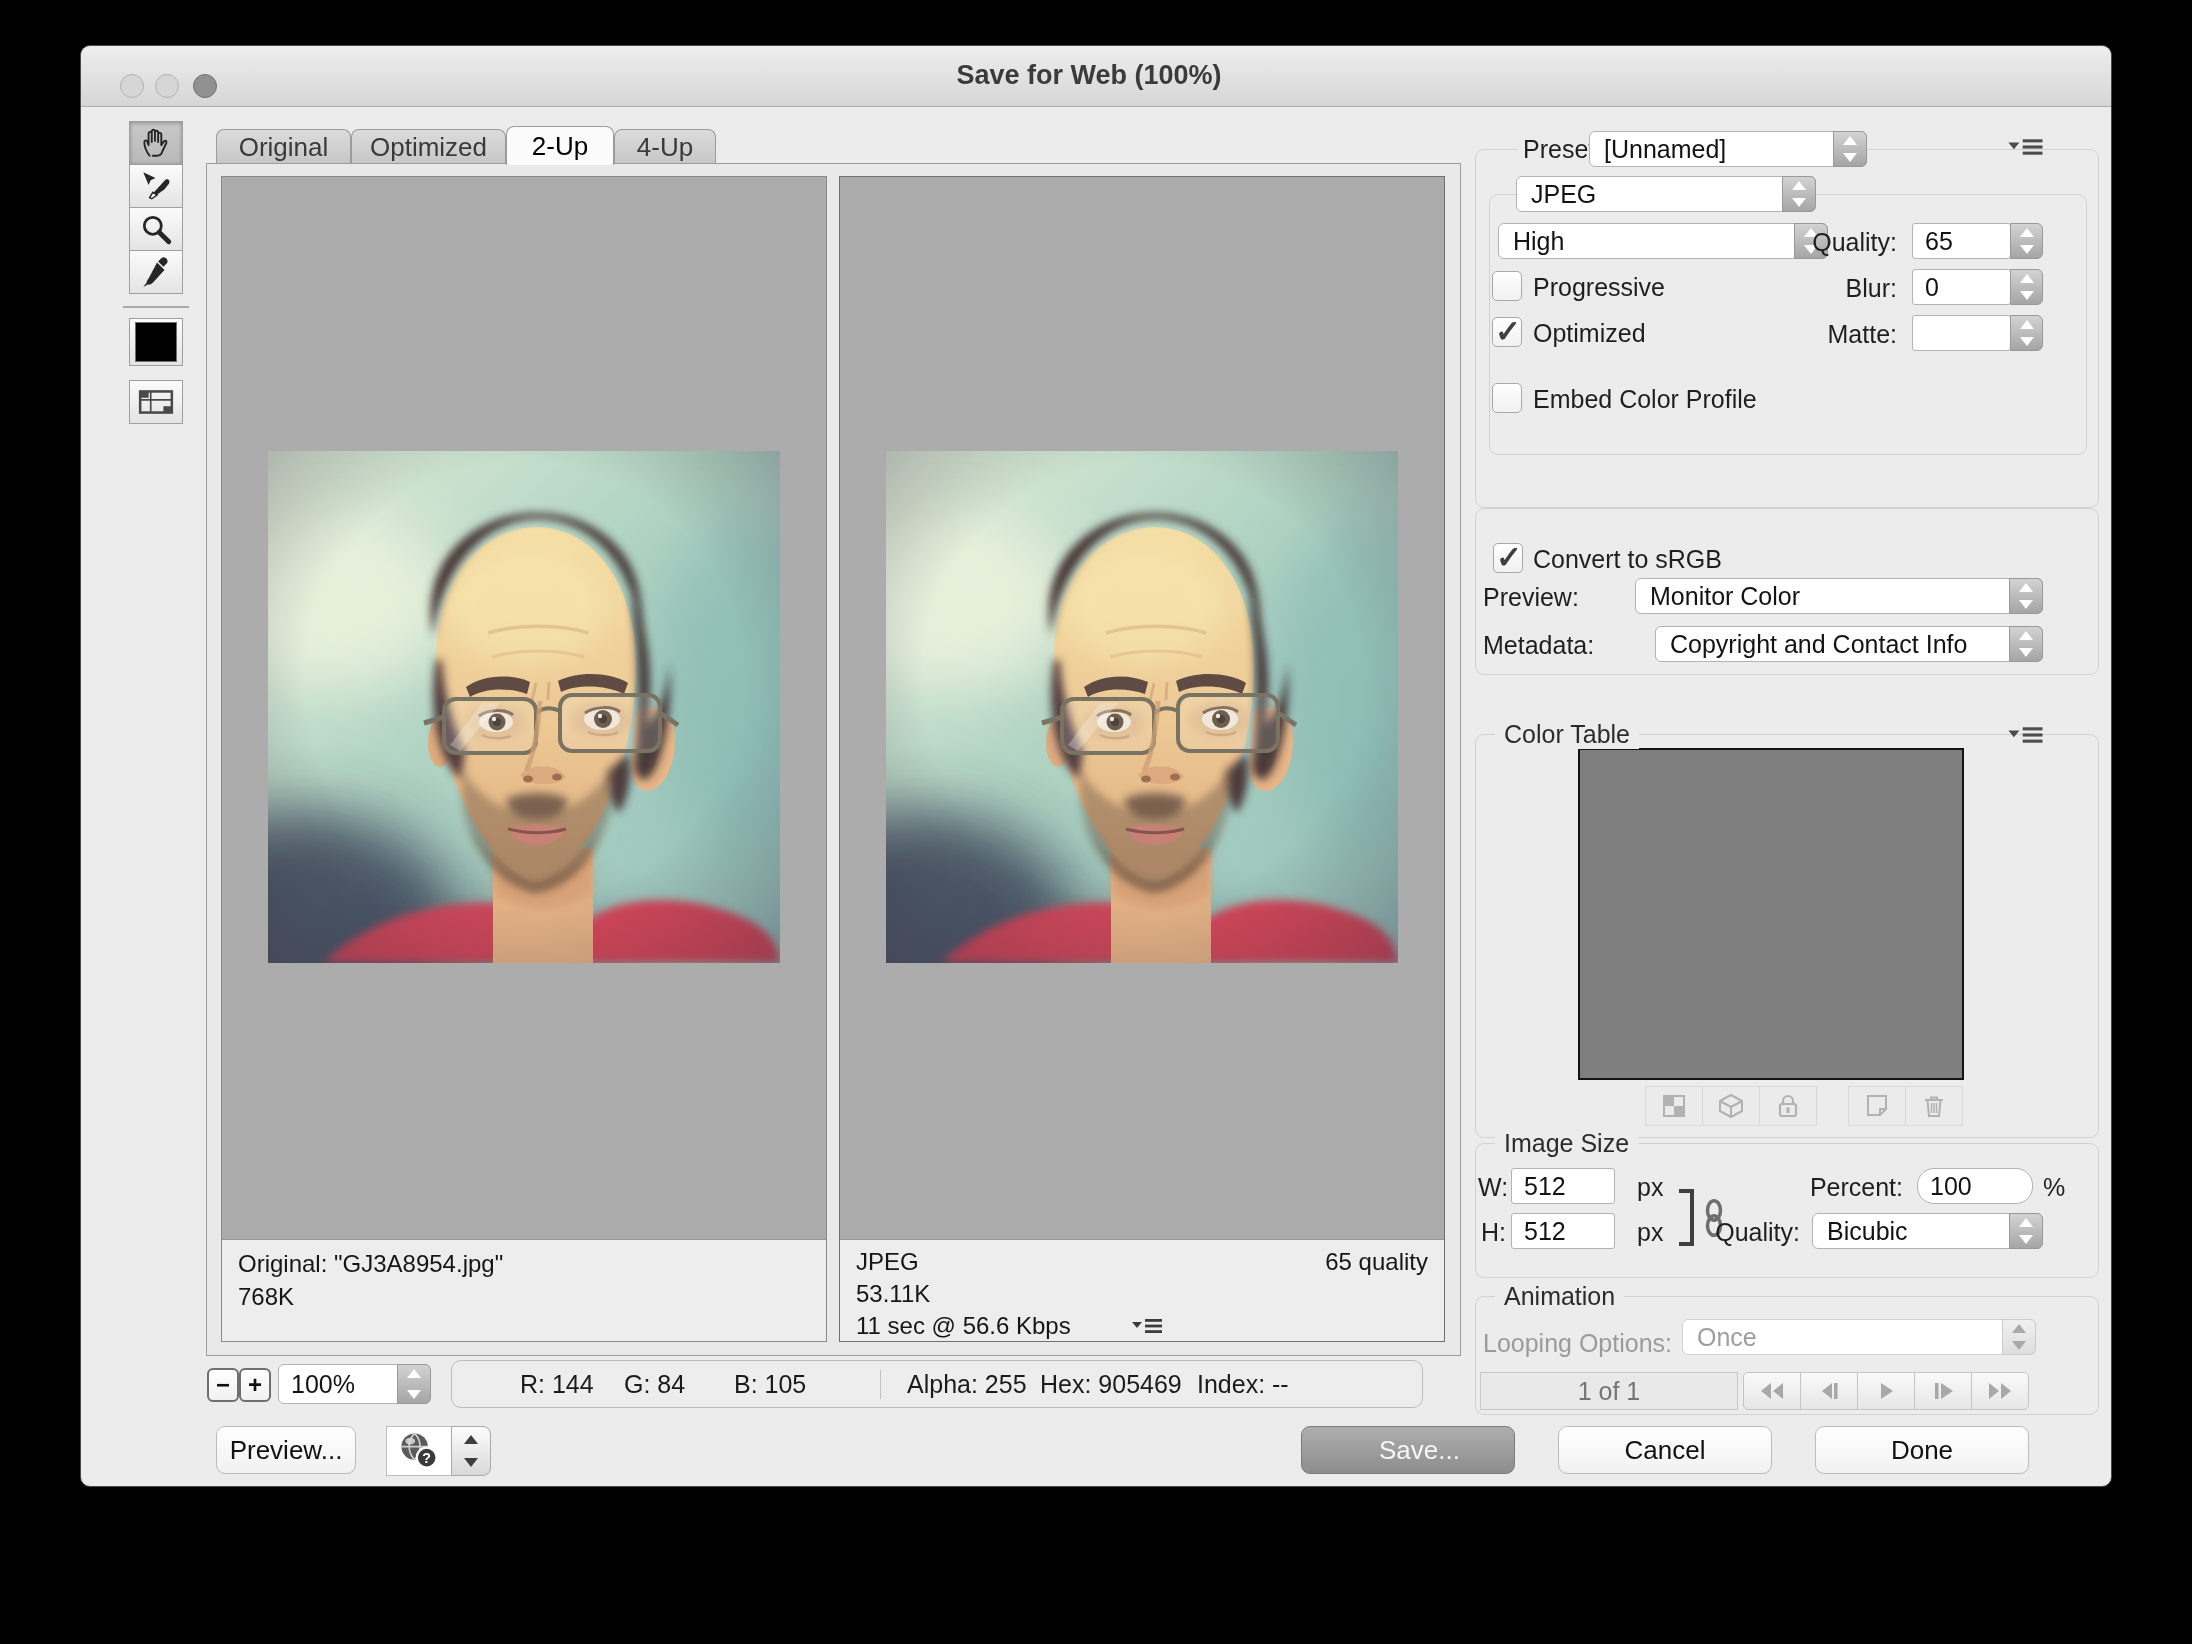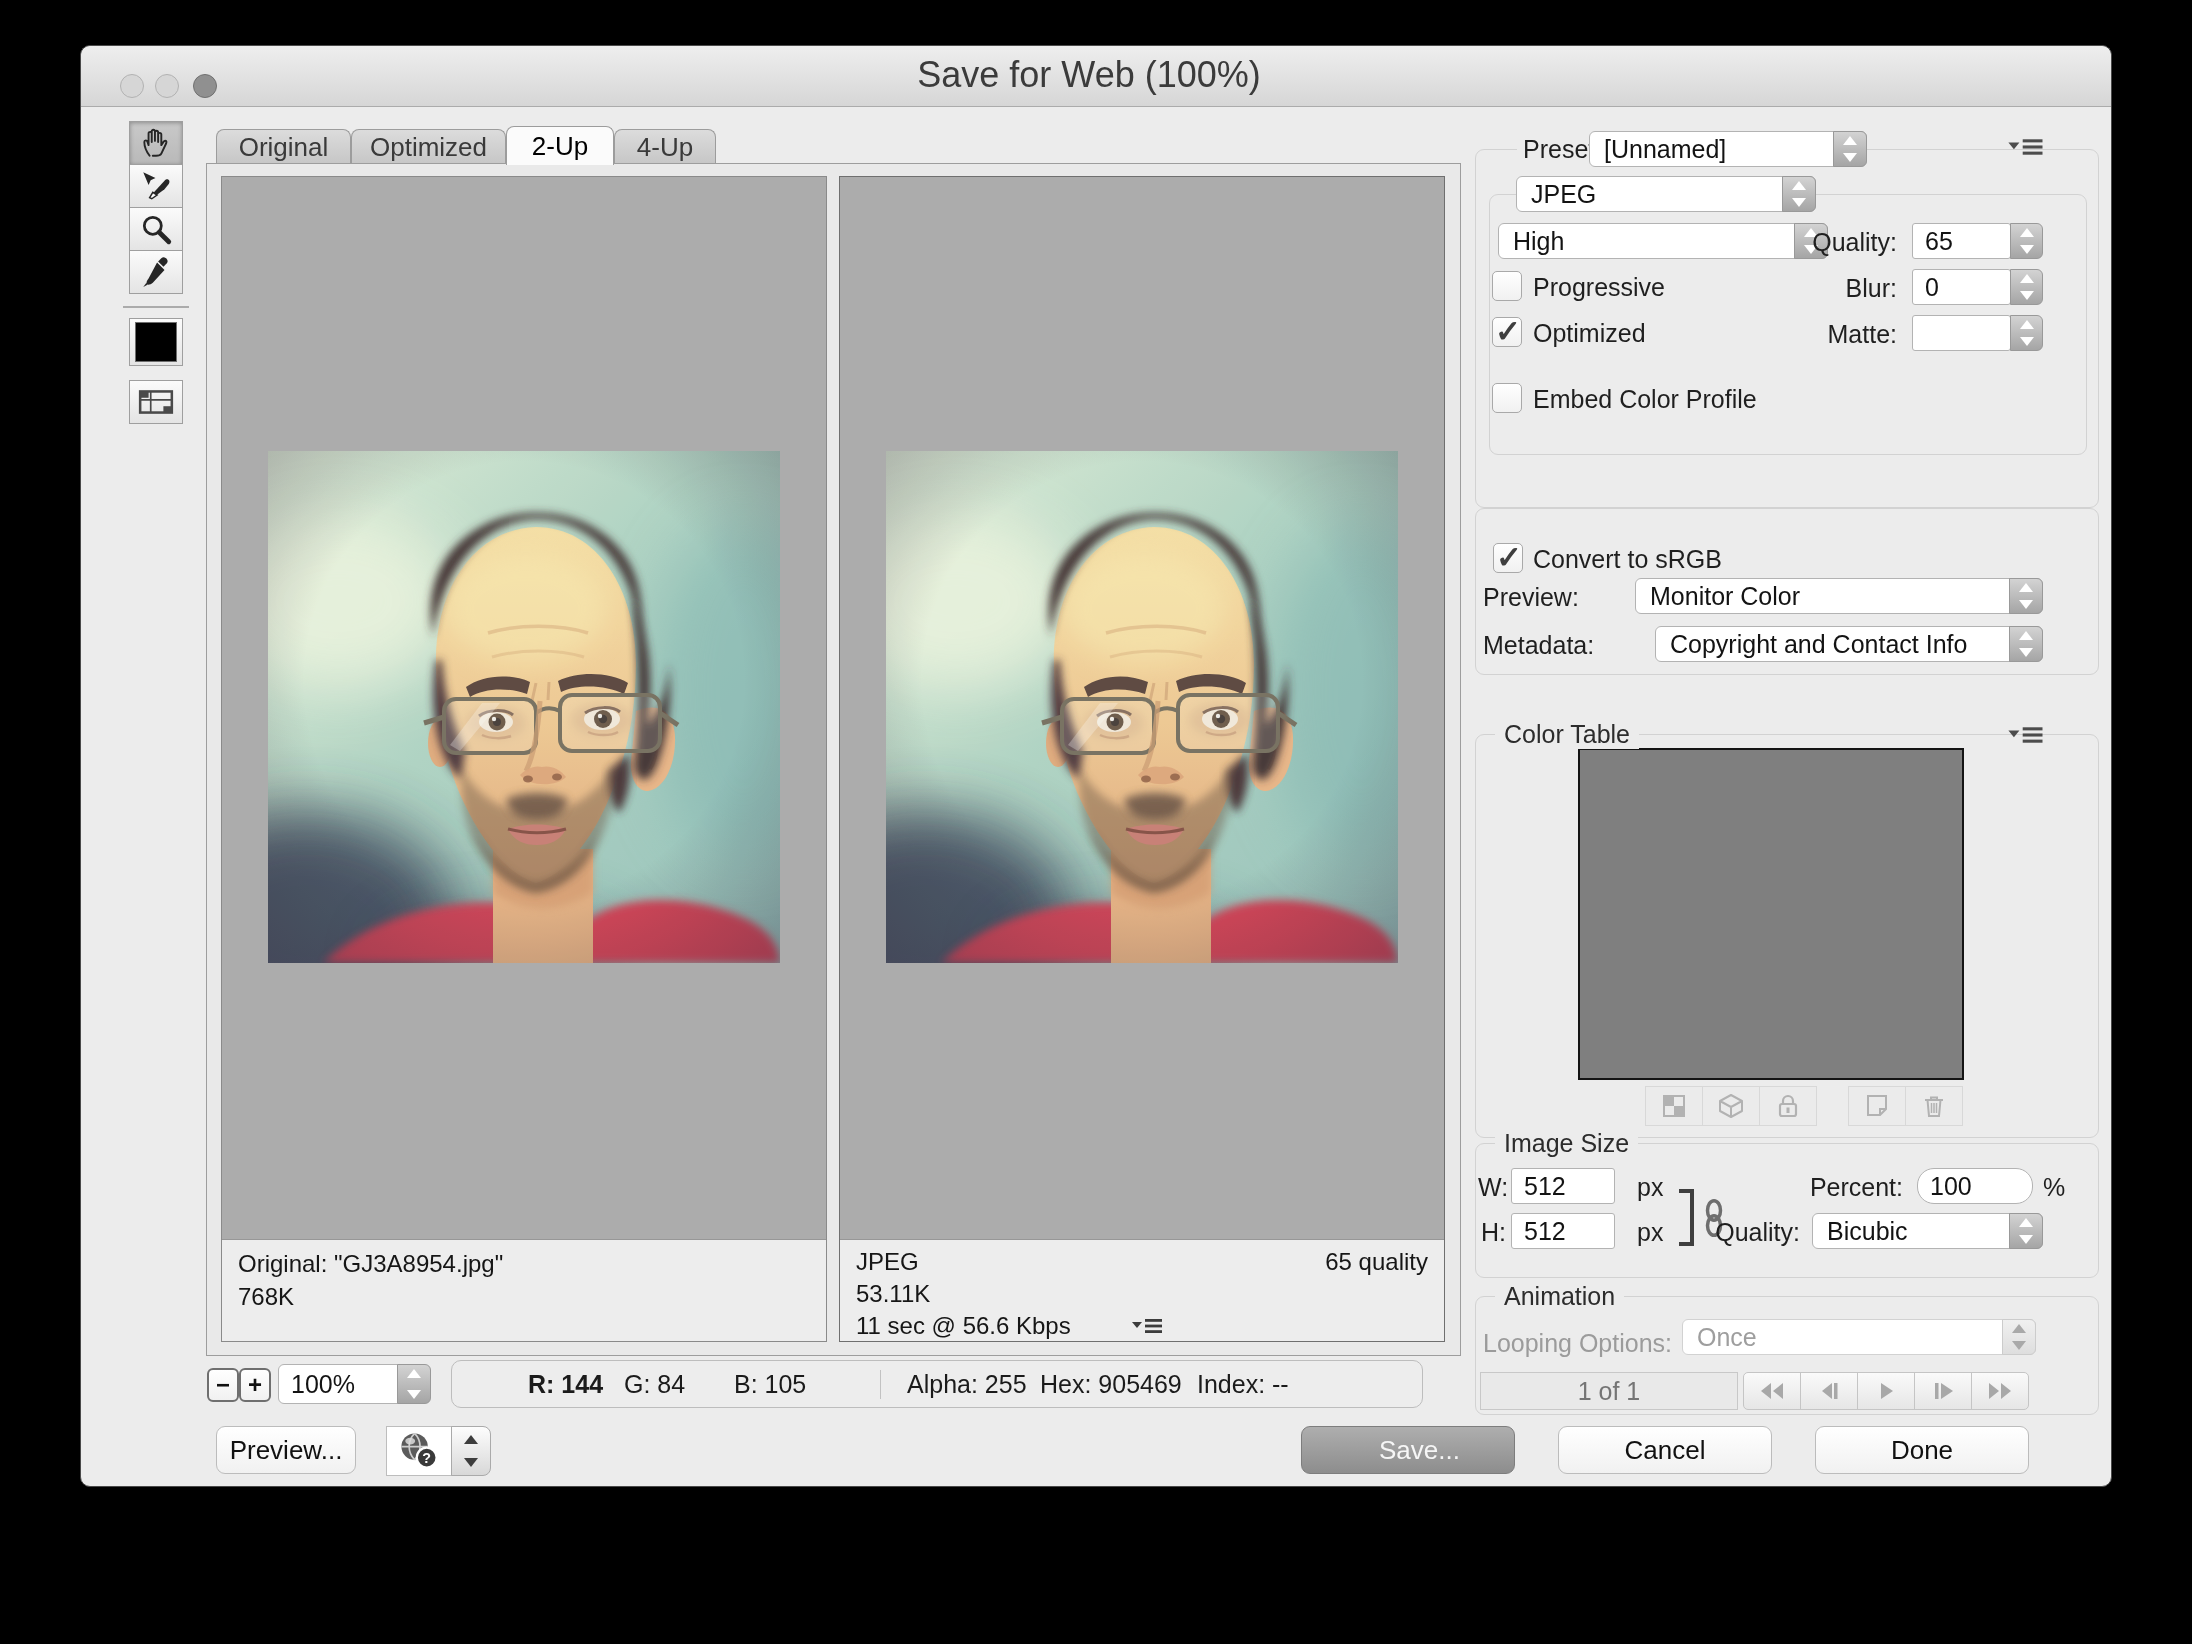--- a/index.html
+++ b/index.html
@@ -3,21 +3,21 @@
 <meta charset="utf-8">
 <style>
   html,body{margin:0;padding:0;}
   body{width:2192px;height:1644px;background:#000;position:relative;overflow:hidden;
        font-family:"Liberation Sans",sans-serif;}
   .window{position:absolute;left:80px;top:45px;width:2032px;height:1442px;background:#ececec;
           border-radius:10px;box-shadow:0 30px 90px rgba(0,0,0,.65);overflow:hidden;border:1px solid #4a4a4a;box-sizing:border-box;}
   .titlebar{position:absolute;left:0;top:0;right:0;height:60px;background:linear-gradient(#eeeeee,#d6d6d6);
             border-bottom:1px solid #ababab;border-radius:10px 10px 0 0;}
   .light{position:absolute;top:28px;width:24px;height:24px;border-radius:50%;box-sizing:border-box;}
-  .title{position:absolute;left:0;right:14px;top:0;line-height:58px;text-align:center;font-size:36px;color:#3b3b3b;font-weight:400;}
+  .title{position:absolute;left:0;right:14px;top:0;line-height:58px;text-align:center;font-size:27px;color:#3b3b3b;font-weight:700;}
 
   .tool{position:absolute;left:48px;width:54px;height:44px;background:linear-gradient(#fbfbfb,#e4e4e4);
         border:1px solid #9f9f9f;box-sizing:border-box;display:flex;align-items:center;justify-content:center;}
   .tool.selected{background:linear-gradient(#c9c9c9,#b9b9b9);box-shadow:inset 0 1px 4px rgba(0,0,0,.3);}
 
   .tab{position:absolute;top:83px;height:35px;background:linear-gradient(#dcdcdc,#c6c6c6);border:1px solid #9c9c9c;
        border-bottom:none;border-radius:8px 8px 0 0;box-sizing:border-box;font-size:26px;color:#3a3a3a;
        display:flex;align-items:center;justify-content:center;z-index:1;}
   .tab.active{top:80px;height:39px;background:#fbfbfb;color:#000;z-index:3;}
 
@@ -270,21 +270,21 @@
     </div>
   <div class="nfield" style="left:197px;top:1318px;width:120px;height:40px;border-radius:6px 0 0 6px;">
     <span class="val" style="top:5px;">100%</span>
   </div>
   <div class="stepcap" style="left:316px;top:1318px;width:34px;height:40px;">
       <span class="au"></span>
       <span class="ad"></span>
     </div>
 
   <div class="statusbox">
-    <span class="stext" style="left:76px;font-weight:bold;">R: 144</span>
+    <span class="stext" style="left:68px;">R: 144</span>
     <span class="stext" style="left:172px;">G: 84</span>
     <span class="stext" style="left:282px;">B: 105</span>
     <span style="position:absolute;left:428px;top:9px;width:1px;height:29px;background:#c2c2c2;"></span>
     <span class="stext" style="left:455px;">Alpha: 255</span>
     <span class="stext" style="left:588px;">Hex: 905469</span>
     <span class="stext" style="left:745px;">Index: --</span>
   </div>
 
   <div class="btn white" style="left:135px;top:1380px;width:140px;height:48px;">
       <span>Preview...</span>

